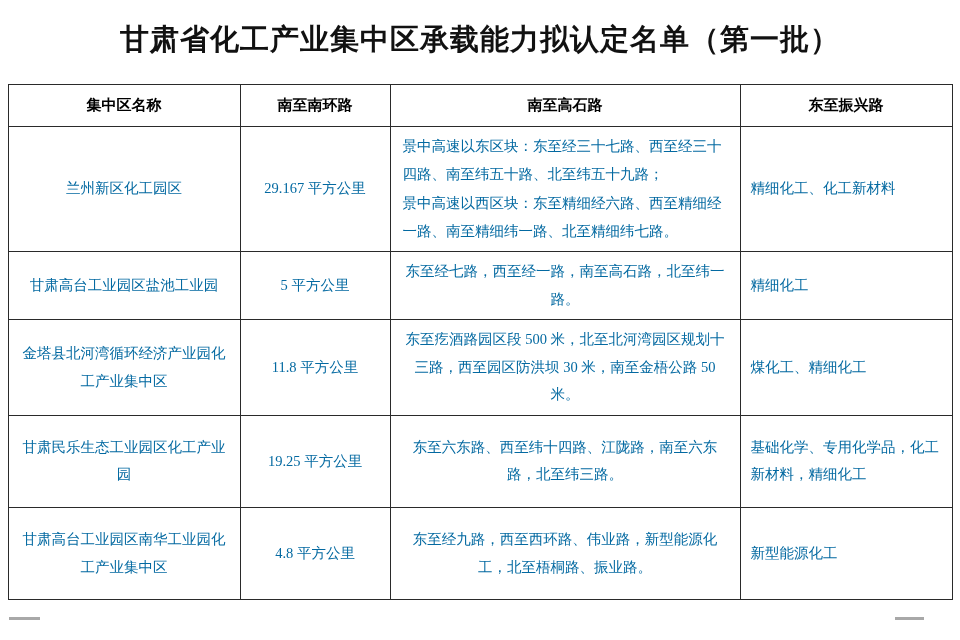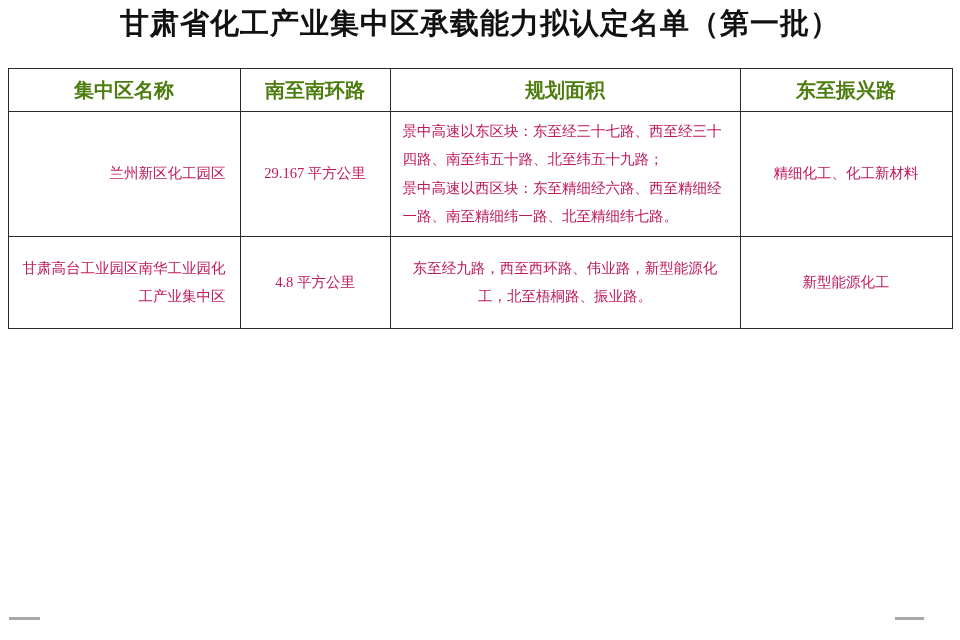--- a/index.html
+++ b/index.html
@@ -11,21 +11,21 @@
     position: relative;
     width: 960px;
     height: 640px;
     background: #ffffff;
     overflow: hidden;
     font-family: "Liberation Serif", "DejaVu Serif", serif;
     color: #1f1f1f;
   }
   .title {
     margin: 0;
-    padding-top: 4px;
+    padding-top: 20px;
     height: 52px;
     text-align: center;
     font-size: 29px;
     font-weight: bold;
     letter-spacing: 1px;
     color: #111111;
   }
   table.doc-table {
     border-collapse: collapse;
     table-layout: fixed;
@@ -34,40 +34,40 @@
     margin-top: 12px;
   }
   col.c-name { width: 232px; }
   col.c-area { width: 150px; }
   col.c-boundary { width: 350px; }
   col.c-industry { width: 212px; }
   th, td {
     border: 1px solid #2a2a2a;
     vertical-align: middle;
     font-size: 14.5px;
-    color: #be185d;
+    color: #0369a1;
     padding: 2px 8px;
     line-height: 1.9;
   }
   thead tr { height: 42px; }
   th {
     font-weight: bold;
-    font-size: 20px;
+    font-size: 15px;
     text-align: center;
-    color: #4d7c0f;
+    color: #000000;
   }
   tbody tr:nth-child(1) { height: 114px; }
   tbody tr:nth-child(2) { height: 68px; }
   tbody tr:nth-child(3) { height: 80px; }
   tbody tr:nth-child(4) { height: 87px; }
   tbody tr:nth-child(5) { height: 70px; }
   tbody tr:nth-child(6) { height: 83px; }
-  td.name-cell { text-align: right; padding: 18px 14px; }
+  td.name-cell { text-align: center; padding: 18px 14px; }
   td.area-cell { text-align: center; }
-  td.industry-cell { text-align: center; padding: 2px 10px; }
+  td.industry-cell { text-align: left; padding: 2px 10px; }
   td.boundary-cell { padding: 4px 12px; }
   td.boundary-cell p { margin: 2px 0; }
   td.boundary-cell.align-left p { text-align: left; }
   td.boundary-cell.align-center p { text-align: center; }
   .artifact {
     position: absolute;
     height: 3px;
     background: #a8a8a8;
     top: 617px;
   }
@@ -84,33 +84,57 @@
     <colgroup>
       <col class="c-name">
       <col class="c-area">
       <col class="c-boundary">
       <col class="c-industry">
     </colgroup>
     <thead>
       <tr>
         <th>集中区名称</th>
         <th>南至南环路</th>
-        <th>规划面积</th>
+        <th>南至高石路</th>
         <th>东至振兴路</th>
       </tr>
     </thead>
     <tbody id="table-body">
         <tr>
           <td class="name-cell">兰州新区化工园区</td>
           <td class="area-cell">29.167 平方公里</td>
           <td class="boundary-cell align-left">
             <p>景中高速以东区块：东至经三十七路、西至经三十四路、南至纬五十路、北至纬五十九路；</p>
             <p>景中高速以西区块：东至精细经六路、西至精细经一路、南至精细纬一路、北至精细纬七路。</p>
           </td>
           <td class="industry-cell">精细化工、化工新材料</td>
+        </tr>
+        <tr>
+          <td class="name-cell">甘肃高台工业园区盐池工业园</td>
+          <td class="area-cell">5 平方公里</td>
+          <td class="boundary-cell align-center">
+            <p>东至经七路，西至经一路，南至高石路，北至纬一路。</p>
+          </td>
+          <td class="industry-cell">精细化工</td>
+        </tr>
+        <tr>
+          <td class="name-cell">金塔县北河湾循环经济产业园化工产业集中区</td>
+          <td class="area-cell">11.8 平方公里</td>
+          <td class="boundary-cell align-center">
+            <p>东至疙酒路园区段 500 米，北至北河湾园区规划十三路，西至园区防洪坝 30 米，南至金梧公路 50 米。</p>
+          </td>
+          <td class="industry-cell">煤化工、精细化工</td>
+        </tr>
+        <tr>
+          <td class="name-cell">甘肃民乐生态工业园区化工产业园</td>
+          <td class="area-cell">19.25 平方公里</td>
+          <td class="boundary-cell align-center">
+            <p>东至六东路、西至纬十四路、江陇路，南至六东路，北至纬三路。</p>
+          </td>
+          <td class="industry-cell">基础化学、专用化学品，化工新材料，精细化工</td>
         </tr>
         <tr>
           <td class="name-cell">甘肃高台工业园区南华工业园化工产业集中区</td>
           <td class="area-cell">4.8 平方公里</td>
           <td class="boundary-cell align-center">
             <p>东至经九路，西至西环路、伟业路，新型能源化工，北至梧桐路、振业路。</p>
           </td>
           <td class="industry-cell">新型能源化工</td>
         </tr>
       </tbody>

